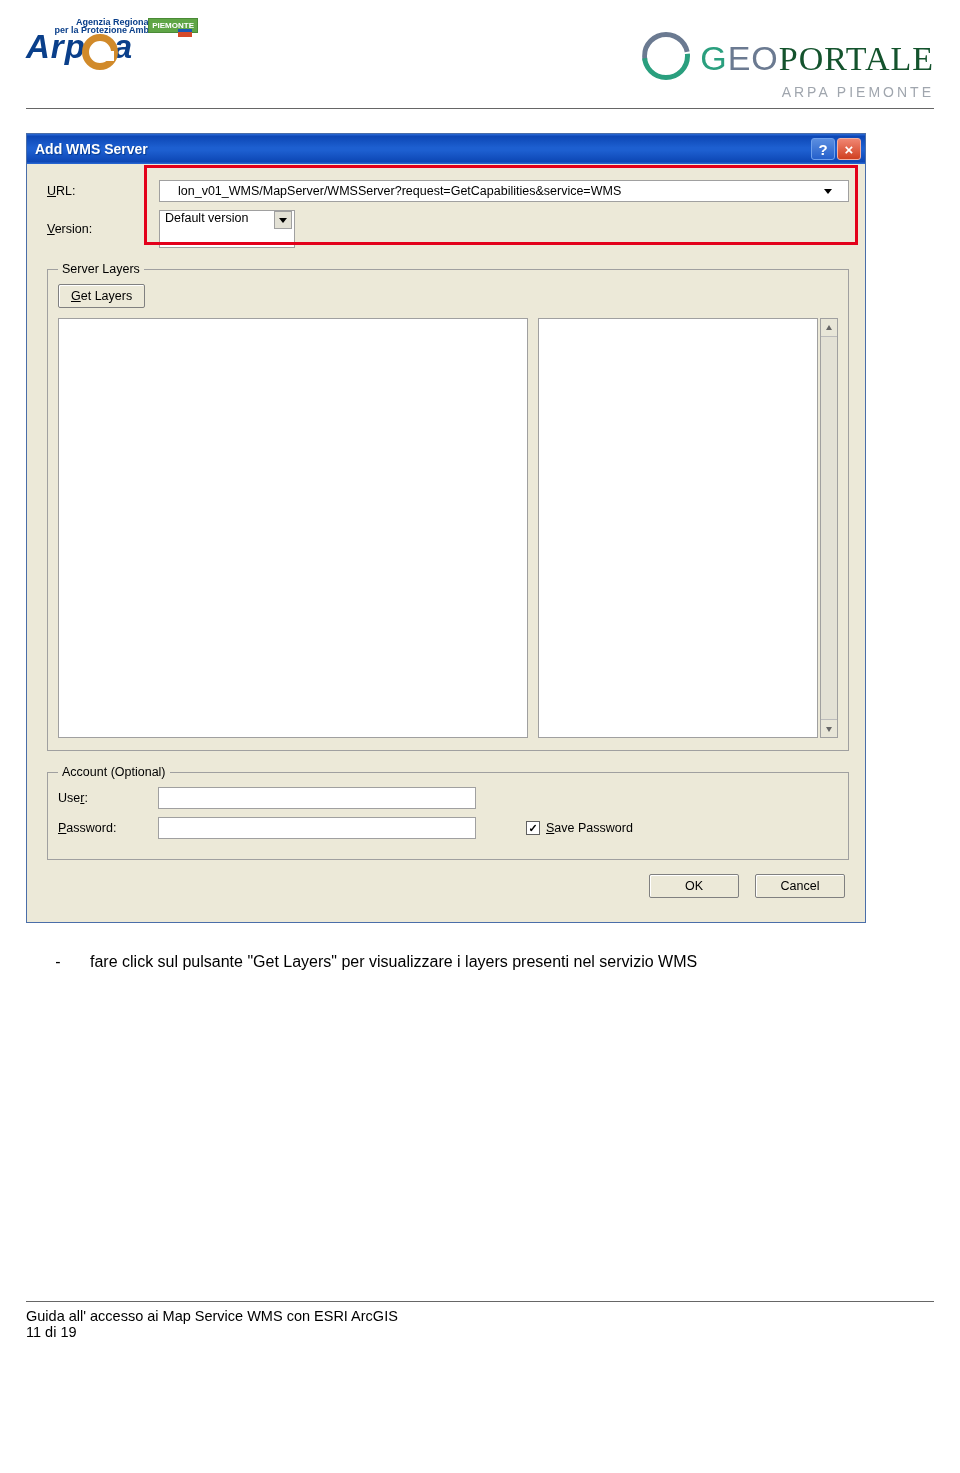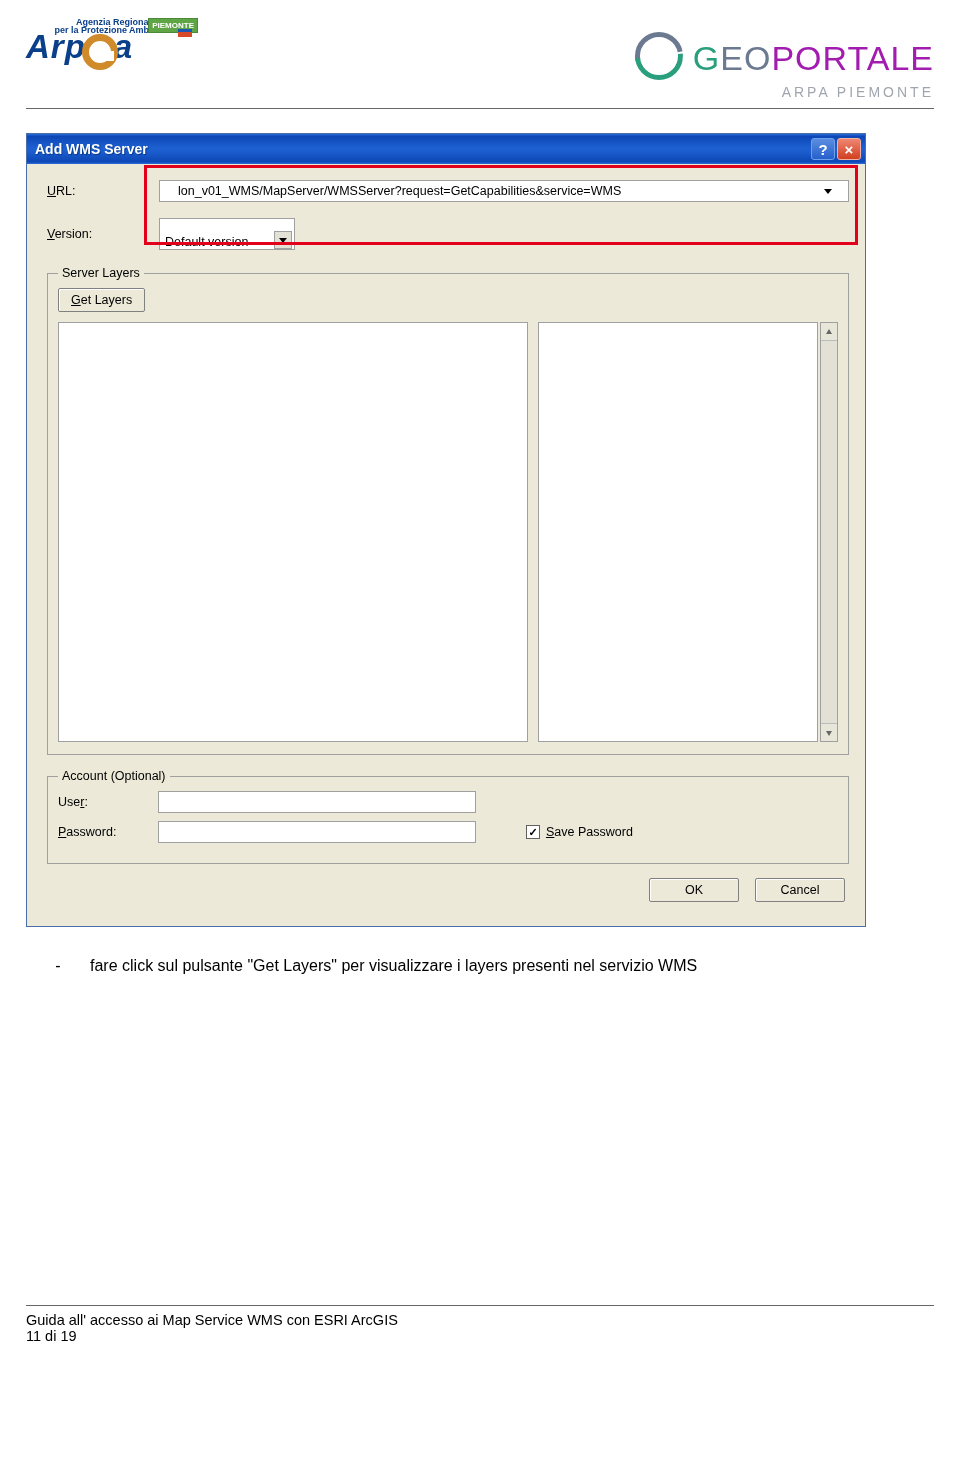--- a/index.html
+++ b/index.html
@@ -23,21 +23,21 @@
   .piemonte-flag { position:absolute; right:14px; top:9px; width:14px; height:8px; background:#1a57b3; border-bottom:5px solid #d64a2a;}
   .arpa-sub { font-size:9px; font-weight:bold; color:#0a3f8a; text-align:center; line-height:1.1; margin-top:-2px;}
   .geo-logo { text-align:right; padding-top:8px;}
   .geo-line { display:flex; align-items:center; justify-content:flex-end; gap:4px;}
   .geo-circle { width:60px; height:60px; position:relative; }
   .geo-arc1 { position:absolute; left:6px; top:4px; width:48px; height:48px; border:5px solid #6b7a91; border-radius:50%; clip-path: polygon(0 0, 100% 0, 100% 40%, 0 60%);}
   .geo-arc2 { position:absolute; left:6px; top:4px; width:48px; height:48px; border:5px solid #2a9f7e; border-radius:50%; clip-path: polygon(0 55%, 100% 45%, 100% 100%, 0 100%);}
   .geo-text { font-family: "Arial Narrow", Arial; font-size:34px; letter-spacing:1px;}
   .geo-g { color:#2a9f7e; font-weight:400;}
   .geo-eo { color:#6b7a91; font-weight:400;}
-  .geo-portale { color:#a21caf; font-weight:300;}
+  .geo-portale { color:#14532d; font-weight:300;font-family:Liberation Serif, serif;}
   .geo-sub { font-size:14px; color:#a0a6ae; letter-spacing:3px; text-align:right; margin-top:-4px; font-family:"Arial Narrow", Arial;}
   hr.hdr { border:none; border-top:1px solid #666; margin:8px 0 24px 0;}
 
   
   .dialog {
     width: 840px;
     border: 1px solid #4a6ea9;
     background: #ece9d8;
     font-family: Tahoma, Arial, sans-serif;
     font-size: 12.5px;
@@ -48,30 +48,30 @@
     height: 30px;
     background: linear-gradient(to bottom, #2b6ad6 0%, #0d47b5 8%, #1d5fd0 45%, #1d5fd0 55%, #0d47b5 92%, #2b6ad6 100%);
     display:flex; align-items:center; padding:0 4px 0 8px;
     color:#fff; font-weight:bold;
   }
   .titlebar .title { flex:1; font-size:14px; text-shadow:1px 1px 1px #053a8f;}
   .titlebtn { width:24px; height:22px; margin-left:2px; display:flex; align-items:center; justify-content:center; border-radius:3px; font-weight:bold; font-size:15px; font-family:Arial;}
   .helpbtn { background: linear-gradient(to bottom,#5b8ee0,#2560cb); border:1px solid #6fa0ec;}
   .closebtn { background: linear-gradient(to bottom,#f08672,#d04020); border:1px solid #f2b0a2; color:#fff;}
   .dialog-body { padding: 16px 16px 16px 20px;}
-  .form-row { display:flex; align-items:center; margin-bottom:16px;}
+  .form-row { display:flex; align-items:center; margin-bottom:8px;}
   .form-label { width:112px;}
   .underline-letter { text-decoration: underline;}
   .urlbox { flex:1; display:flex; align-items:center; background:#fff; border:1px solid #a0a0a0; height:22px; padding:0 16px;gap:28px;}
   .urlbox input { border:none; outline:none; font:inherit; width:100%; background:transparent;}
   .url-dd { width:0; height:0; border-left:4px solid transparent; border-right:4px solid transparent; border-top:5px solid #000; margin-left:6px;}
   .examples-row { display:flex; align-items:flex-start; margin-bottom:10px;}
   .examples-text { flex:1; font-size:12.5px; line-height:1.5;}
   .strike { text-decoration: line-through; }
-  .version-select { display:inline-flex; align-items:flex-end; background:#fff; border:1px solid #a0a0a0; height:32px; padding:0 2px 0 5px; width:136px;}
+  .version-select { display:inline-flex; align-items:flex-start; background:#fff; border:1px solid #a0a0a0; height:38px; padding:0 2px 0 5px; width:136px;}
   .version-select span { flex:1;}
   .version-dd { width:18px; height:18px; background:#e3e1d5; border:1px solid #a0a0a0; display:flex; align-items:center; justify-content:center;}
   .version-dd::after { content:""; width:0; height:0; border-left:4px solid transparent; border-right:4px solid transparent; border-top:5px solid #000;}
   fieldset { border:1px solid #a0a0a0; padding:8px 10px 12px 10px; margin:14px 0;}
   fieldset legend { padding:0 4px;}
   .winbtn { background:#ece9d8; border:1px solid #808080; border-radius:2px; height:24px; padding:0 12px; font:inherit; cursor:pointer; box-shadow:inset 1px 1px 0 #fff;}
   .layers-area { display:flex; gap:10px; margin-top:10px;}
   .listbox { background:#fff; border:1px solid #a0a0a0; height:420px;}
   .listbox.left { flex:1;}
   .right-col { width:300px; display:flex; gap:2px;}

